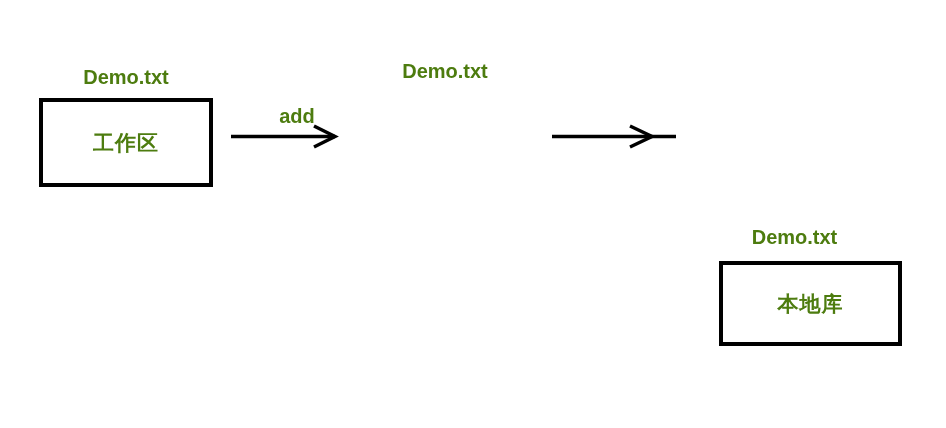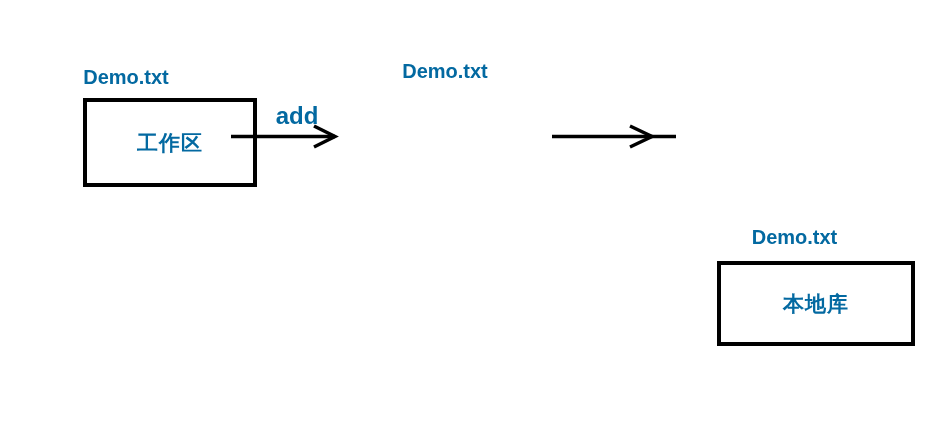--- a/index.html
+++ b/index.html
@@ -6,46 +6,45 @@
     margin: 0;
     padding: 0;
     background: #ffffff;
   }
   .canvas {
     position: relative;
     width: 946px;
     height: 428px;
     background: #ffffff;
     font-family: "Liberation Sans", "DejaVu Sans", sans-serif;
-    color: #0369a1;
+    color: #4d7c0f;
     overflow: hidden;
     border-radius: 20px;
   }
   .abs { position: absolute; }
   .node-box {
     box-sizing: border-box;
     border: 4px solid #000000;
     background: #ffffff;
     display: flex;
     align-items: center;
     justify-content: center;
     font-size: 21px;
     font-weight: bold;
     letter-spacing: 1px;
-    margin-left: 44px;
   }
   .file-label {
     font-size: 20px;
     font-weight: bold;
     text-align: center;
     line-height: 26px;
     white-space: nowrap;
   }
   .edge-label {
-    font-size: 24px;
+    font-size: 20px;
     font-weight: bold;
     text-align: center;
     line-height: 24px;
     white-space: nowrap;
   }
   svg.arrow { display: block; }
   svg.arrow line, svg.arrow polyline {
     stroke: #000000;
     stroke-width: 3.5;
     fill: none;
@@ -68,17 +67,17 @@
   </svg>
 
   <div class="abs file-label" style="left:358px; top:58px; width:174px;">Demo.txt</div>
 
   <svg class="abs arrow" style="left:548px; top:123px;" width="133" height="27" viewBox="0 0 133 27">
     <line x1="4" y1="13.5" x2="128" y2="13.5"></line>
     <polyline points="82,3 104,13.5 82,24"></polyline>
   </svg>
 
   <div class="abs file-label" style="left:708px; top:224px; width:173px;">Demo.txt</div>
-  <div class="abs node-box" style="left:673px; top:261px; width:198px; height:85px;">
+  <div class="abs node-box" style="left:719px; top:261px; width:183px; height:85px;">
     <span>本地库</span>
   </div>
 
 </div>
 
 </body></html>

